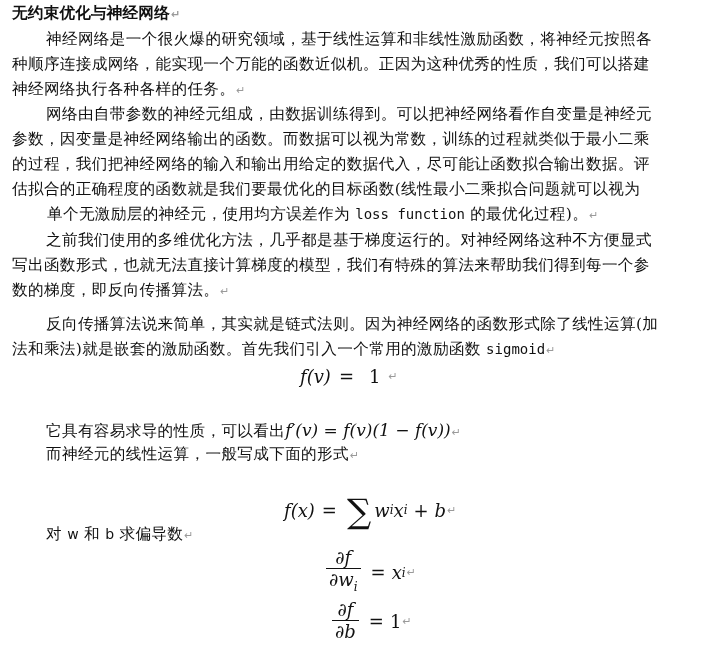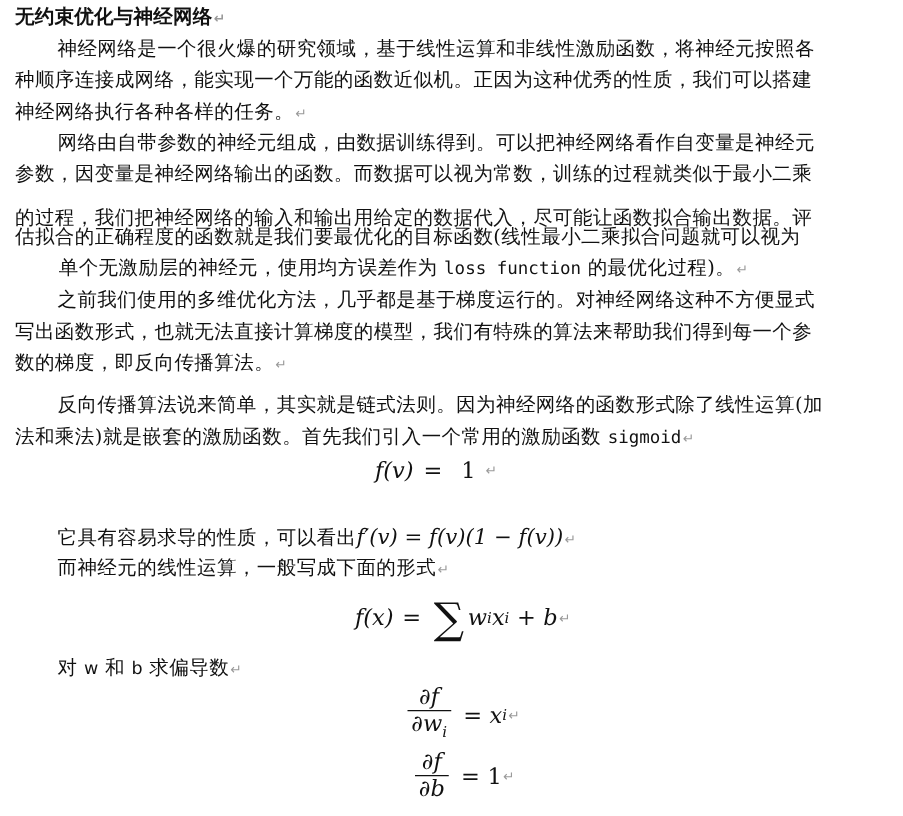--- a/index.html
+++ b/index.html
@@ -103,21 +103,21 @@
   <div class="line" style="top:77px;">
     <span>神经网络执行各种各样的任务。</span><span class="mark">↵</span>
   </div>
 
   <div class="line" style="top:102px; left:34px;">
     <span>网络由自带参数的神经元组成，由数据训练得到。可以把神经网络看作自变量是神经元</span>
   </div>
   <div class="line" style="top:127px;">
     <span>参数，因变量是神经网络输出的函数。而数据可以视为常数，训练的过程就类似于最小二乘</span>
   </div>
-  <div class="line" style="top:162px;">
+  <div class="line" style="top:152px;">
     <span>的过程，我们把神经网络的输入和输出用给定的数据代入，尽可能让函数拟合输出数据。评</span>
   </div>
   <div class="line" style="top:177px;">
     <span>估拟合的正确程度的函数就是我们要最优化的目标函数(线性最小二乘拟合问题就可以视为</span>
   </div>
   <div class="line" style="top:202px;margin-left:35px;">
     <span>单个无激励层的神经元，使用均方误差作为 </span><span class="mono">loss function</span><span> 的最优化过程)。</span><span class="mark">↵</span>
   </div>
 
   <div class="line" style="top:228px; left:34px;">
@@ -146,21 +146,21 @@
     <span class="mark">↵</span>
   </div>
 
   <div class="line" style="top:418px; left:34px;">
     <span>它具有容易求导的性质，可以看出</span><span class="math" style="font-size:17px; letter-spacing:0;">f′(v) = f(v)(1 − f(v))</span><span class="mark">↵</span>
   </div>
   <div class="line" style="top:442px; left:34px;">
     <span>而神经元的线性运算，一般写成下面的形式</span><span class="mark">↵</span>
   </div>
 
-  <div class="eq" style="top:474px; left:272px; height:40px;">
+  <div class="eq" style="top:490px; left:272px; height:40px;">
     <span class="it">f(x)</span>
     <span style="margin:0 7px;">=</span>
     <span class="sum">∑</span>
     <span class="it">w</span>
       <sub class="it">i</sub>
     <span class="it">x</span>
       <sub class="it">i</sub>
     <span style="margin:0 6px;">+</span>
     <span class="it">b</span>
     <span class="mark">↵</span>

